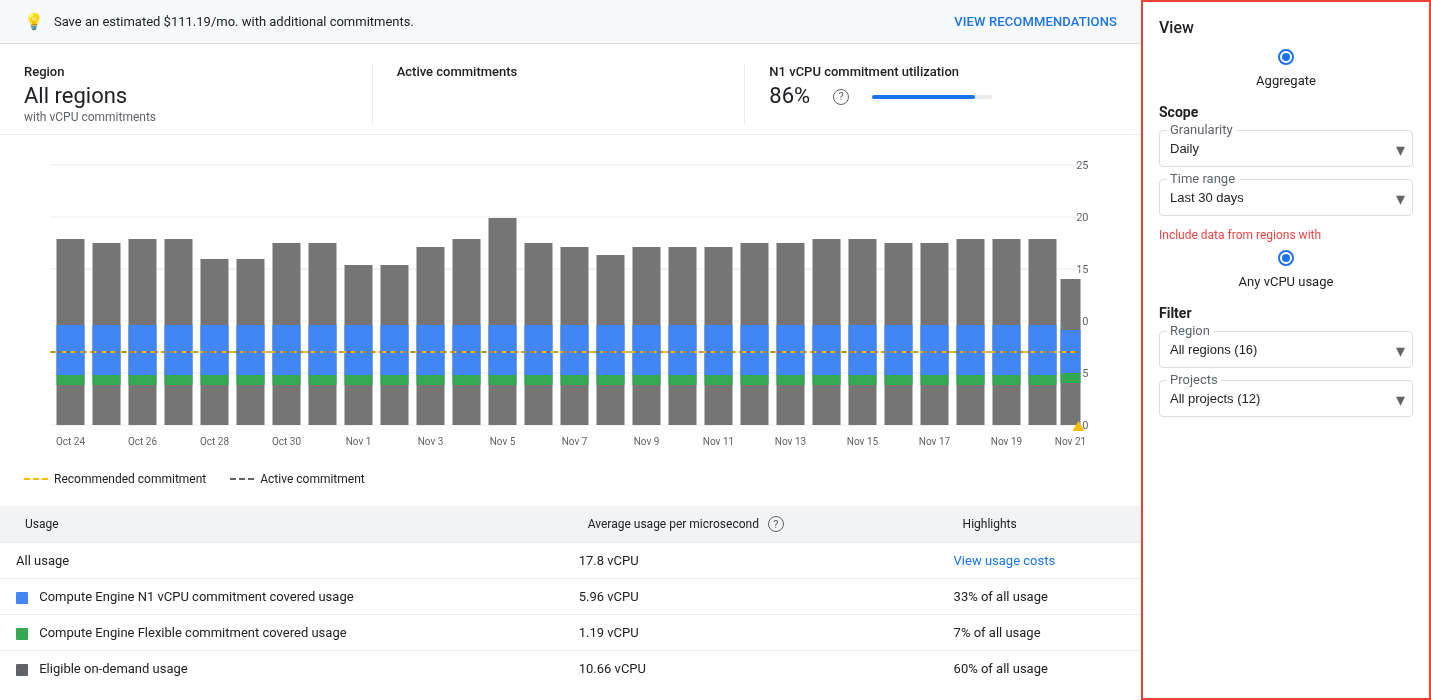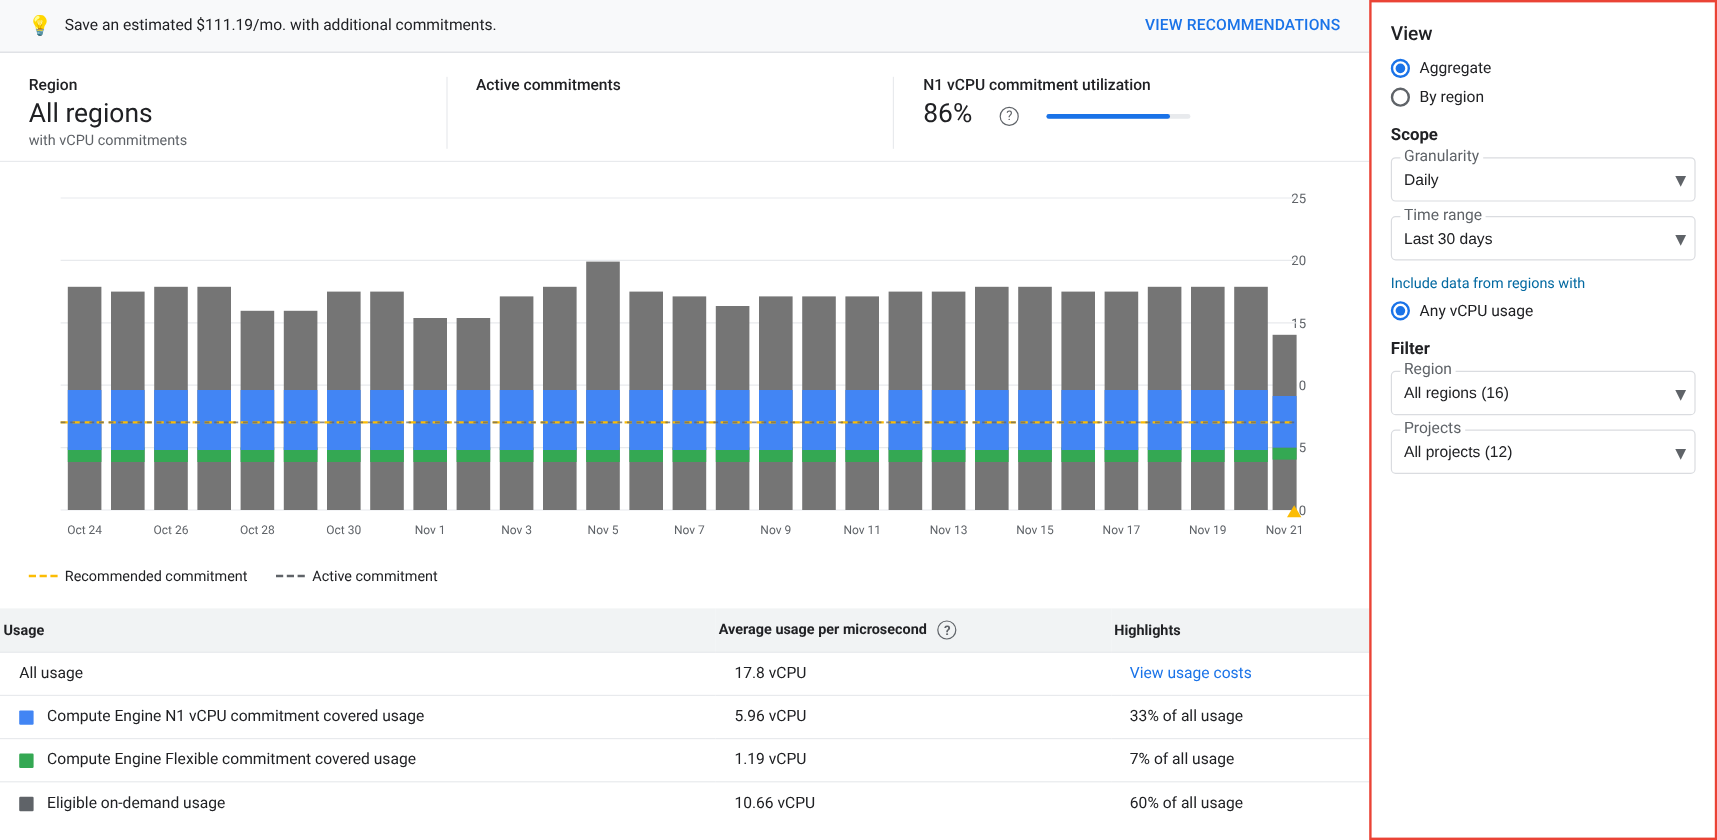--- a/index.html
+++ b/index.html
@@ -28,47 +28,47 @@
     
     .chart-area { padding: 16px 24px 0; position: relative; }
 
     
     .legend { display: flex; gap: 24px; padding: 8px 24px 12px; align-items: center; }
     .legend-item { display: flex; align-items: center; gap: 6px; font-size: 12px; color: #202124; text-align: center; }
 
     
     .usage-table { width: 100%; border-collapse: collapse; margin-top: 8px; }
     .usage-table thead tr { background: #f1f3f4; }
-    .usage-table th { text-align: left; padding: 10px 3px; font-size: 12px; font-weight: 700; color: #202124; border-bottom: 1px solid #e8eaed; }
+    .usage-table th { text-align: left; padding: 10px 25px; font-size: 12px; font-weight: 400; color: #202124; border-bottom: 1px solid #e8eaed; }
     .usage-table td { padding: 10px 16px; font-size: 13px; border-bottom: 1px solid #e8eaed; vertical-align: middle; }
     .usage-table tr:last-child td { border-bottom: none; }
     .color-dot { display: inline-block; width: 12px; height: 12px; border-radius: 1px; margin-right: 8px; vertical-align: middle; }
     .link-blue { color: #1a73e8; text-decoration: none; cursor: pointer; }
 
     
     .right-panel { width: 290px; border: 2px solid #ea4335; padding: 16px; overflow-y: auto; flex-shrink: 0; }
     .panel-title { font-size: 16px; font-weight: 500; color: #202124; margin-bottom: 12px; }
     .section-title { font-size: 14px; font-weight: 700; color: #202124; margin-bottom: 10px; margin-top: 16px; }
 
     
     .radio-group { display: flex; flex-direction: column; gap: 8px; margin-bottom: 4px; }
-    .radio-item { display: flex; align-items: center; gap: 8px; cursor: pointer; font-size: 13px; color: #202124; }
+    .radio-item { display: flex; align-items: center; gap: 8px; cursor: pointer; font-size: 13px; color: #202124; flex-direction: column; }
     .radio-circle { width: 16px; height: 16px; border-radius: 50%; border: 2px solid #5f6368; display: flex; align-items: center; justify-content: center; flex-shrink: 0; }
     .radio-circle.selected { border-color: #1a73e8; }
     .radio-inner { width: 8px; height: 8px; border-radius: 50%; background: #1a73e8; }
 
     
     .dropdown-wrapper { margin-bottom: 12px; }
     .dropdown-field { position: relative; }
     .dropdown-field-label { position: absolute; top: -8px; left: 8px; font-size: 13px; color: #5f6368; background: #fff; padding: 0 3px; z-index: 1; }
     .dropdown-select { width: 100%; padding: 10px 32px 10px 10px; border: 1px solid #dadce0; border-radius: 4px; font-size: 13px; color: #202124; background: #fff; cursor: pointer; appearance: none; outline: none; }
     .dropdown-arrow { position: absolute; right: 8px; top: 50%; transform: translateY(-50%); pointer-events: none; color: #5f6368; font-size: 18px; }
 
     .vcpu-options { margin-bottom: 4px; }
-    .include-label { font-size: 12px; color: #0369a1; margin-bottom: 8px; }
+    .include-label { font-size: 12px; color: #ef4444; margin-bottom: 8px; }
 
     .chart-container { position: relative; }
   </style>
 </head>
 <body>
 
 <div class="main-content">
 
   <div class="banner">
     <div class="banner-left">
@@ -322,24 +322,20 @@
 <div class="right-panel">
   <div class="panel-title">View</div>
 
   <div class="radio-group">
     <div class="radio-item">
       <div class="radio-circle selected">
         <div class="radio-inner"></div>
       </div>
       <span>Aggregate</span>
     </div>
-    <div class="radio-item">
-      <div class="radio-circle"></div>
-      <span>By region</span>
-    </div>
   </div>
 
   <div class="section-title">Scope</div>
 
   <div class="dropdown-wrapper">
     <div class="dropdown-field">
       <span class="dropdown-field-label">Granularity</span>
       <select class="dropdown-select">
         <option>Daily</option>
       </select>

